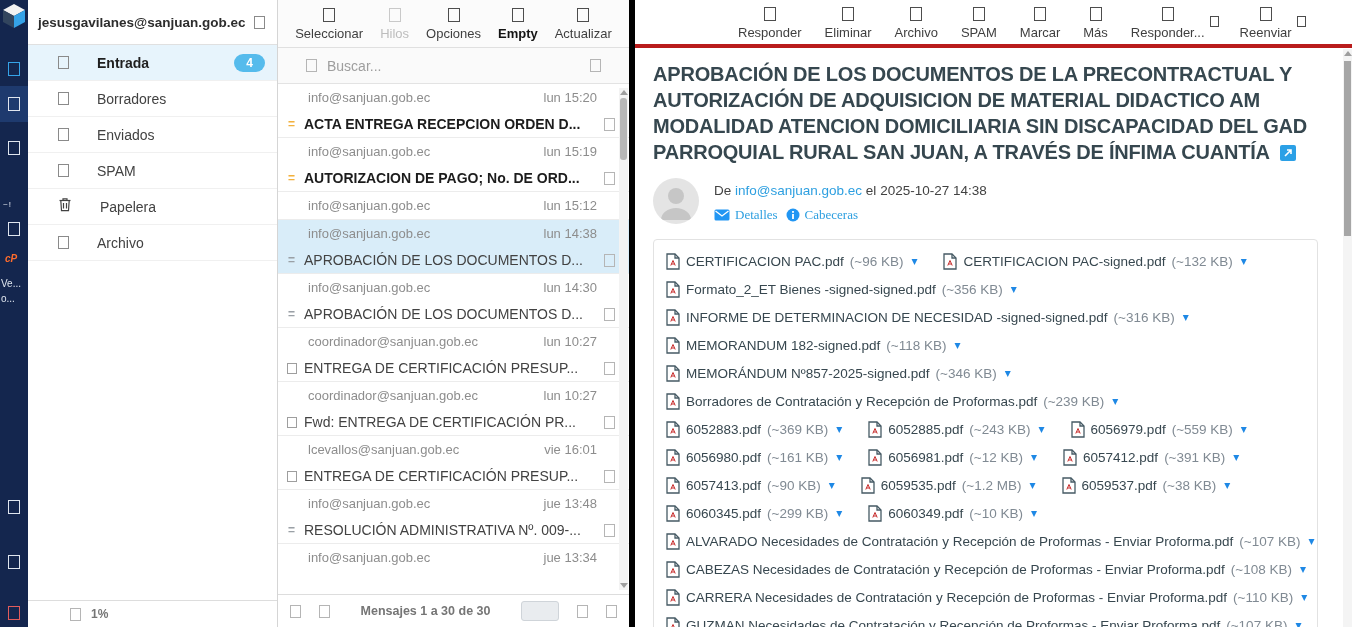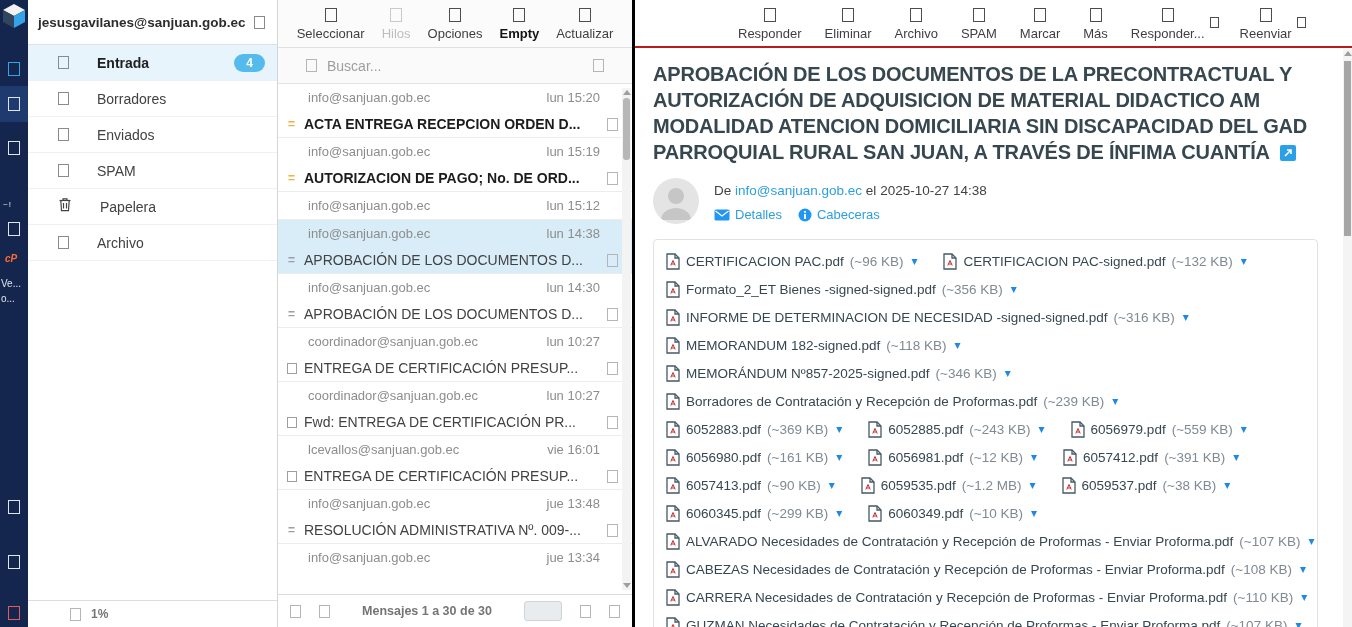--- a/index.html
+++ b/index.html
@@ -31,21 +31,21 @@
   .folder-row.selected .folder-label { font-weight:bold; color:#1f1f1f; }
   .badge { margin-left:auto; background:#55bbec; color:#fff; font-size:12px; font-weight:bold;
            border-radius:10px; padding:2px 12px; }
   .badge:empty { display:none; }
   .trash-icon { display:none; }
   .folder-row.is-trash .trash-icon { display:inline-block; }
   .fp-footer { height:27px; flex:none; border-top:1px solid #ddd; display:flex; align-items:center; gap:10px; padding-left:42px; }
   .fp-quota { font-size:12px; font-weight:bold; color:#757575; }
 
   
-  .list-pane { width:357px; flex:none; border-right:3px solid #000000; display:flex; flex-direction:column; background:#fff; }
+  .list-pane { width:357px; flex:none; border-right:6px solid #000000; display:flex; flex-direction:column; background:#fff; }
   .lp-toolbar { height:48px; flex:none; border-bottom:1px solid #e0e0e0; background:#fbfbfb;
                 display:flex; justify-content:center; align-items:center; gap:17px; padding-top:2px; }
   .tb-item { display:flex; flex-direction:column; align-items:center; gap:4px; position:relative; cursor:pointer; }
   .tb-box { width:12px; height:14px; border:1px solid #4d4d4d; }
   .tb-label { font-size:13px; color:#3f3f3f; white-space:nowrap; }
   .tb-item.disabled .tb-label { color:#bdbdbd; }
   .tb-item.disabled .tb-box { border-color:#c9c9c9; }
   .tb-item.bold .tb-label { font-weight:bold; color:#141414; }
   .tb-extra { display:none; position:absolute; right:-14px; top:9px; width:9px; height:11px; border:1px solid #4d4d4d; }
   .tb-item.has-extra { margin-right:12px; }
@@ -73,30 +73,30 @@
   .scroll-arrow-up, .scroll-arrow-down { position:absolute; left:1px; width:0; height:0;
         border-left:4px solid transparent; border-right:4px solid transparent; }
   .scroll-arrow-up { top:2px; border-bottom:5px solid #9e9e9e; }
   .scroll-arrow-down { bottom:2px; border-top:5px solid #9e9e9e; }
   .lp-footer { height:27px; flex:none; border-top:1px solid #ddd; display:flex; align-items:center; gap:18px; padding:16px 12px; }
   .lp-count { flex:1; text-align:center; font-size:12.5px; font-weight:bold; color:#757575; }
   .lp-pageinput { width:38px; height:20px; background:#e9ecef; border:1px solid #cfd4d9; border-radius:3px; }
 
   
   .reader-pane { flex:1; display:flex; flex-direction:column; background:#fff; position:relative; min-width:0; }
-  .rp-toolbar { height:48px; flex:none; border-bottom:2px solid #b91c1c; display:flex; align-items:center;
+  .rp-toolbar { height:48px; flex:none; border-bottom:4px solid #b91c1c; display:flex; align-items:center;
                 gap:23px; padding:2px 0 0 103px; }
   .rp-content { flex:1; overflow:hidden; padding:13px 34px 0 18px; position:relative; }
   .rp-subject { max-width:672px; font-size:20px; line-height:26px; font-weight:bold; color:#36474f; letter-spacing:-0.2px; }
   .ext-icon { display:inline-block; vertical-align:-2px; margin-left:6px; }
   .rp-meta { display:flex; gap:15px; margin-top:11px; }
   .avatar { width:46px; height:46px; border-radius:50%; background:#e4e4e4; overflow:hidden; flex:none; }
   .meta-line1 { font-size:13.5px; color:#424242; margin-top:5px; }
   .meta-line1 a { color:#2d9fe0; text-decoration:none; }
-  .meta-line2 { display:flex; align-items:center; gap:16px; margin-top:9px; }
+  .meta-line2 { display:flex; align-items:center; gap:8px; margin-top:9px;font-family:Liberation Serif, serif; }
   .meta-link { display:flex; align-items:center; gap:5px; font-size:13px; color:#2d9fe0; cursor:pointer; }
   .att-panel { margin-top:15px; border:1px solid #e2e2e2; border-radius:4px; padding:7px 12px 10px 12px; }
   .att-row { min-height:28px; display:flex; align-items:center; gap:26px; }
   .att-file { display:inline-flex; align-items:center; gap:6px; cursor:pointer; }
   .att-name { font-size:13.5px; color:#37474f; white-space:nowrap; }
   .att-size { font-size:13.5px; color:#808a93; white-space:nowrap; }
   .att-caret { font-size:12px; color:#1e88e5; margin-left:2px; }
   .rp-scroll { position:absolute; top:49px; right:0; bottom:0; width:9px; background:#f4f4f4; }
   .rp-thumb { position:absolute; top:12px; left:1px; width:7px; height:175px; background:#a6a6a6; }
 </style>

